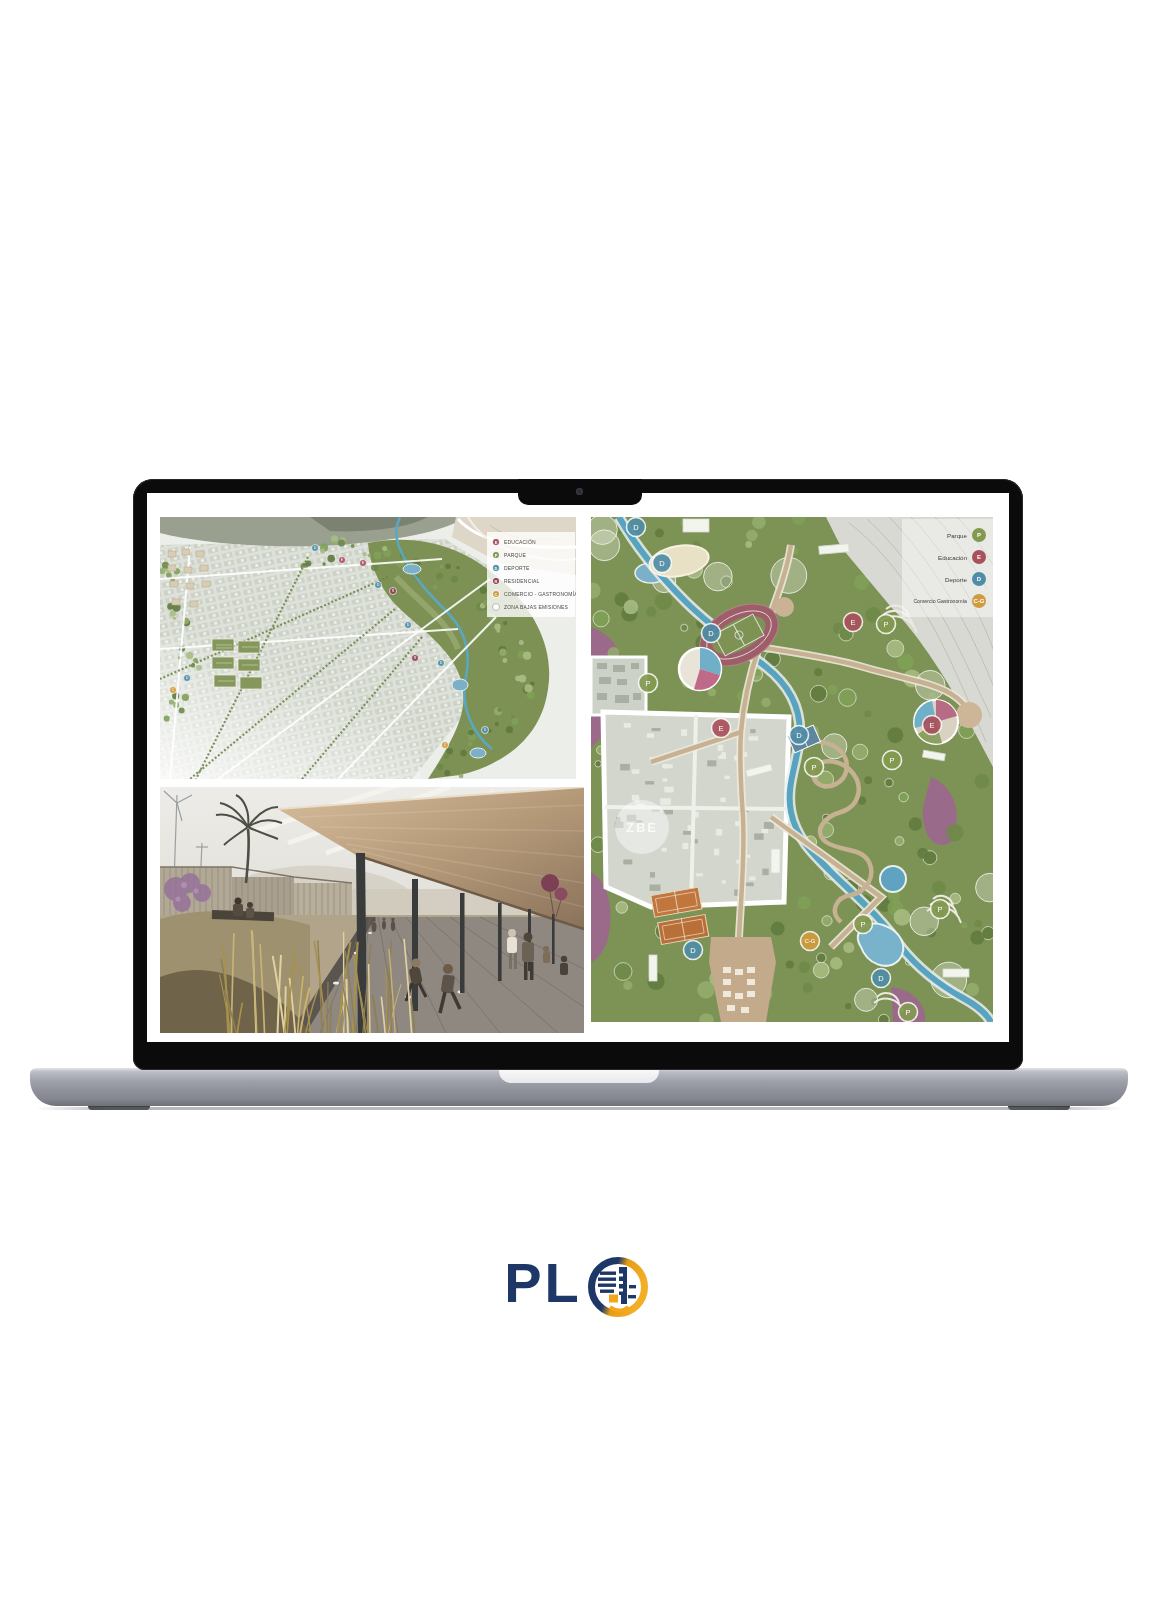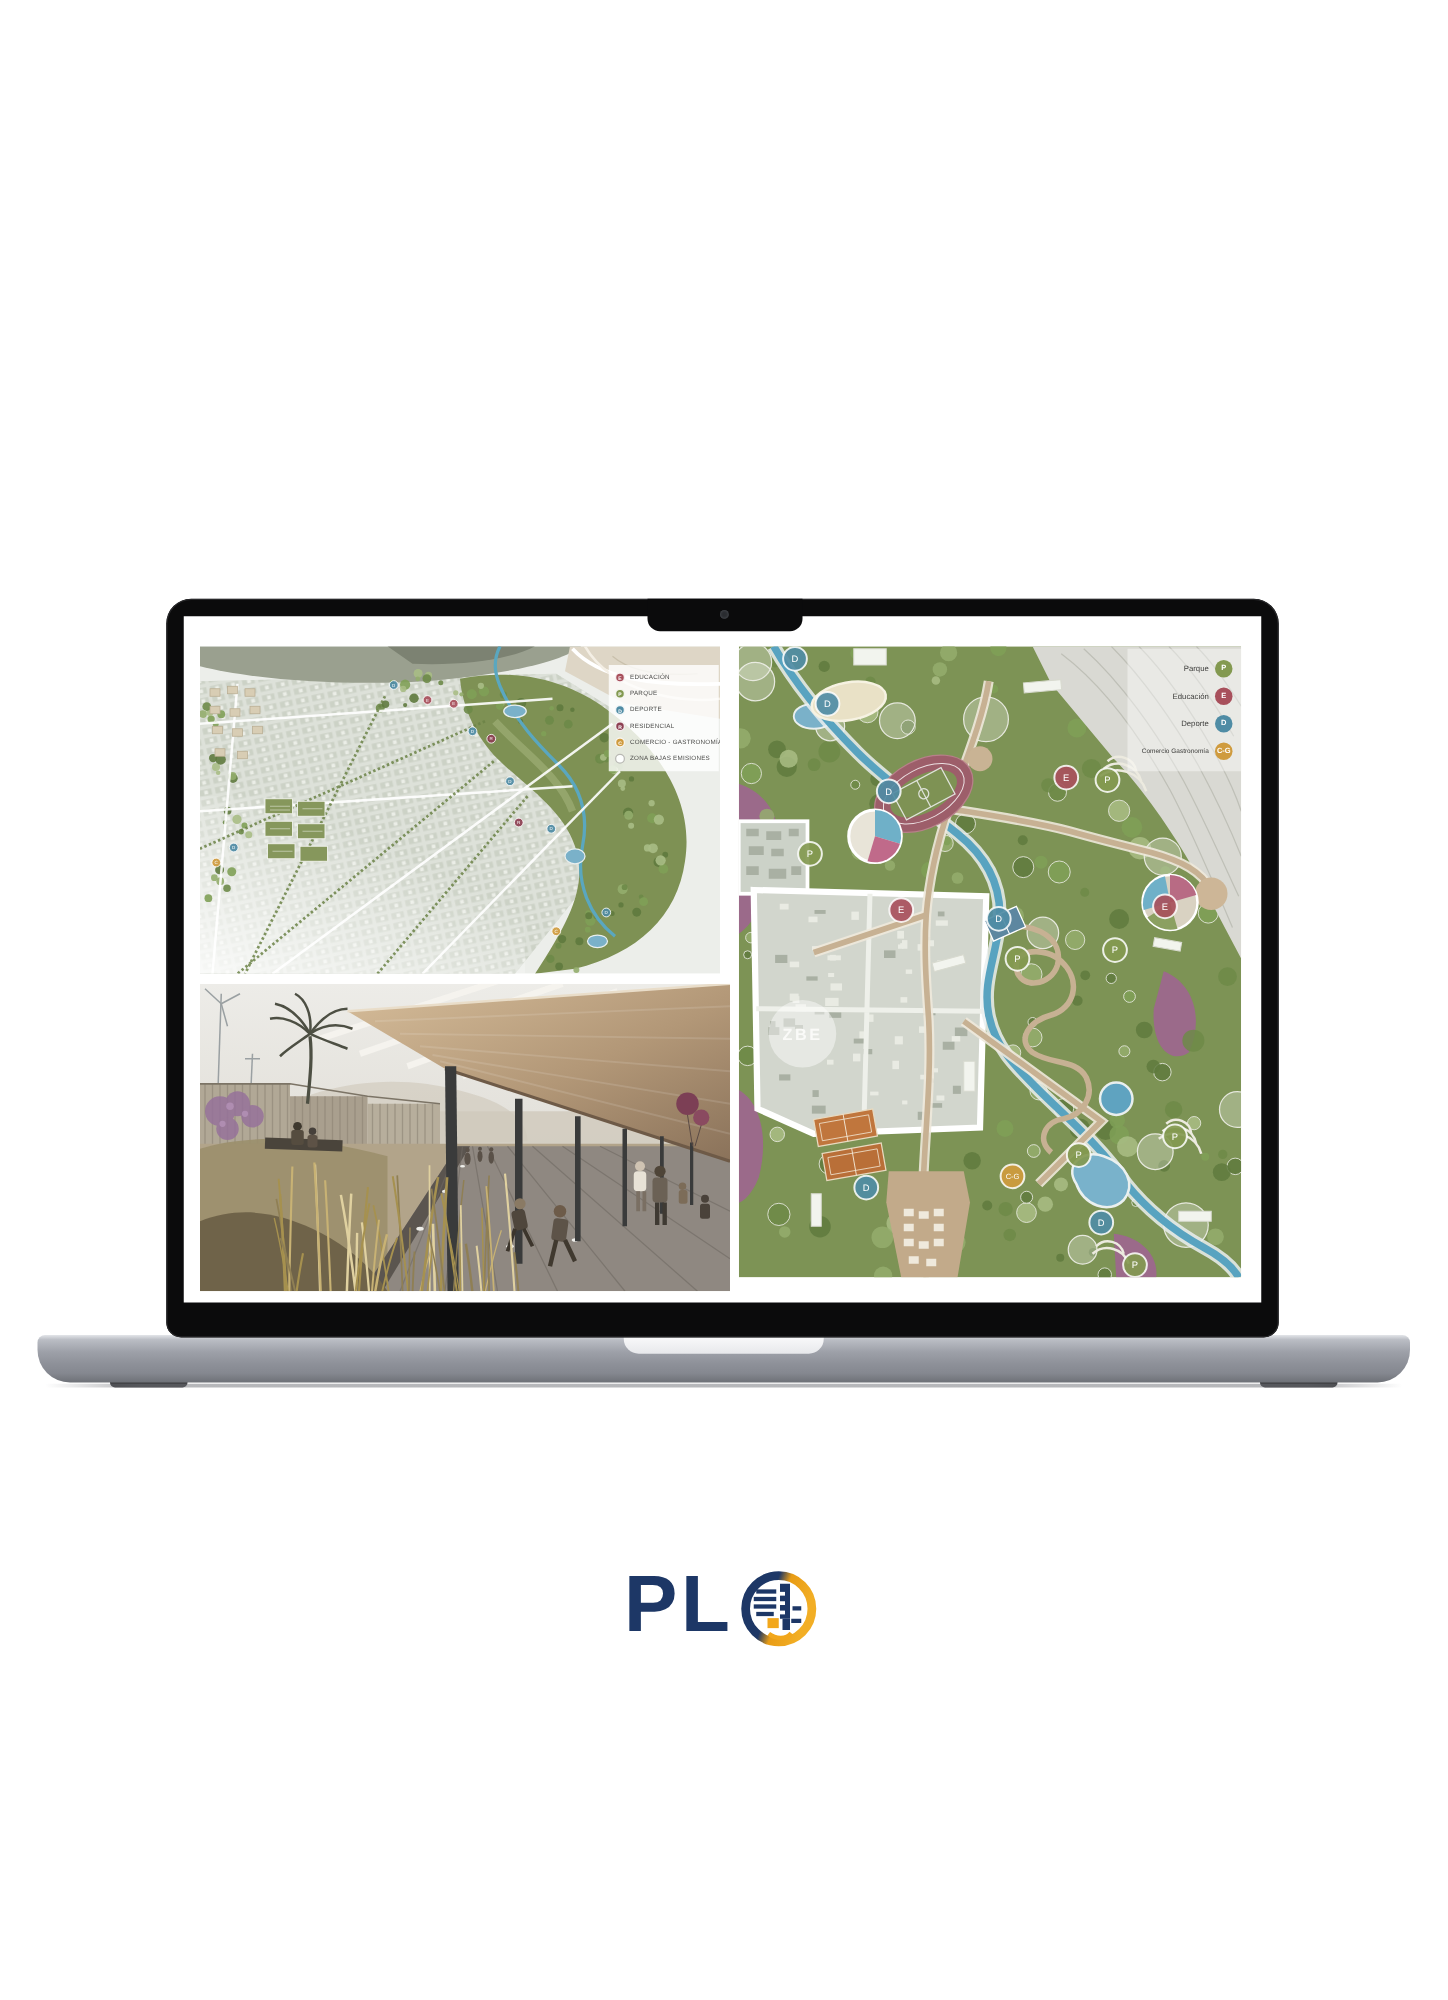--- a/index.html
+++ b/index.html
@@ -86,21 +86,21 @@
     position:absolute;left:24px;top:283px;width:54px;height:54px;border-radius:50%;
     background:rgba(255,255,255,.45);
     display:flex;align-items:center;justify-content:center;
     font-size:13px;color:#fafaf8;letter-spacing:2px;font-weight:bold;
   }
 
   
   .logo{
     position:absolute;left:0;top:1228px;width:1158px;height:110px;
     display:flex;align-items:center;justify-content:center;
-    color:#1d3766;font-weight:bold;font-size:64px;letter-spacing:3px;line-height:1;
+    color:#1d3766;font-weight:bold;font-size:56px;letter-spacing:3px;line-height:1;
   }
   .logo-icon{width:64px;height:64px;margin:0 4px;transform:translateY(4px);}
 </style>
 </head>
 <body>
 
 <div class="abs" style="left:0;top:0;width:1158px;height:1120px;">
 
   <div class="foot left"></div>
   <div class="foot right"></div>

